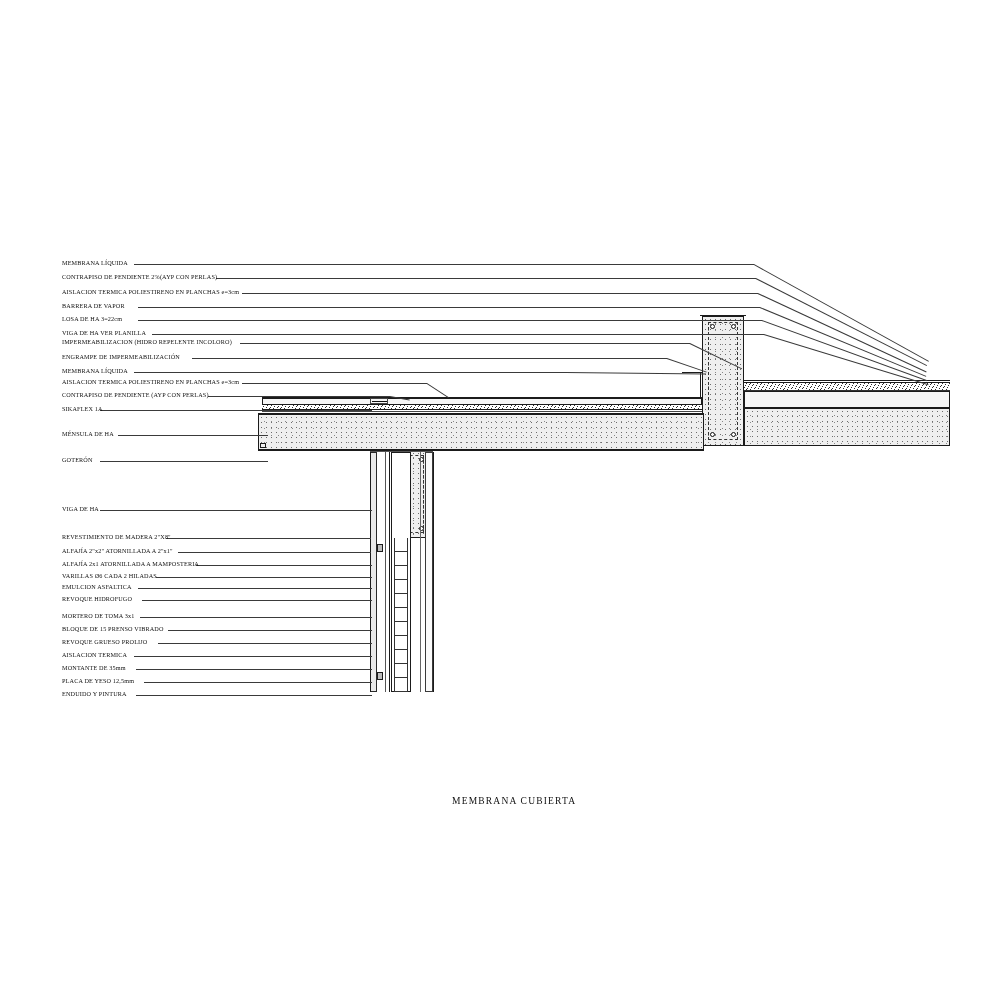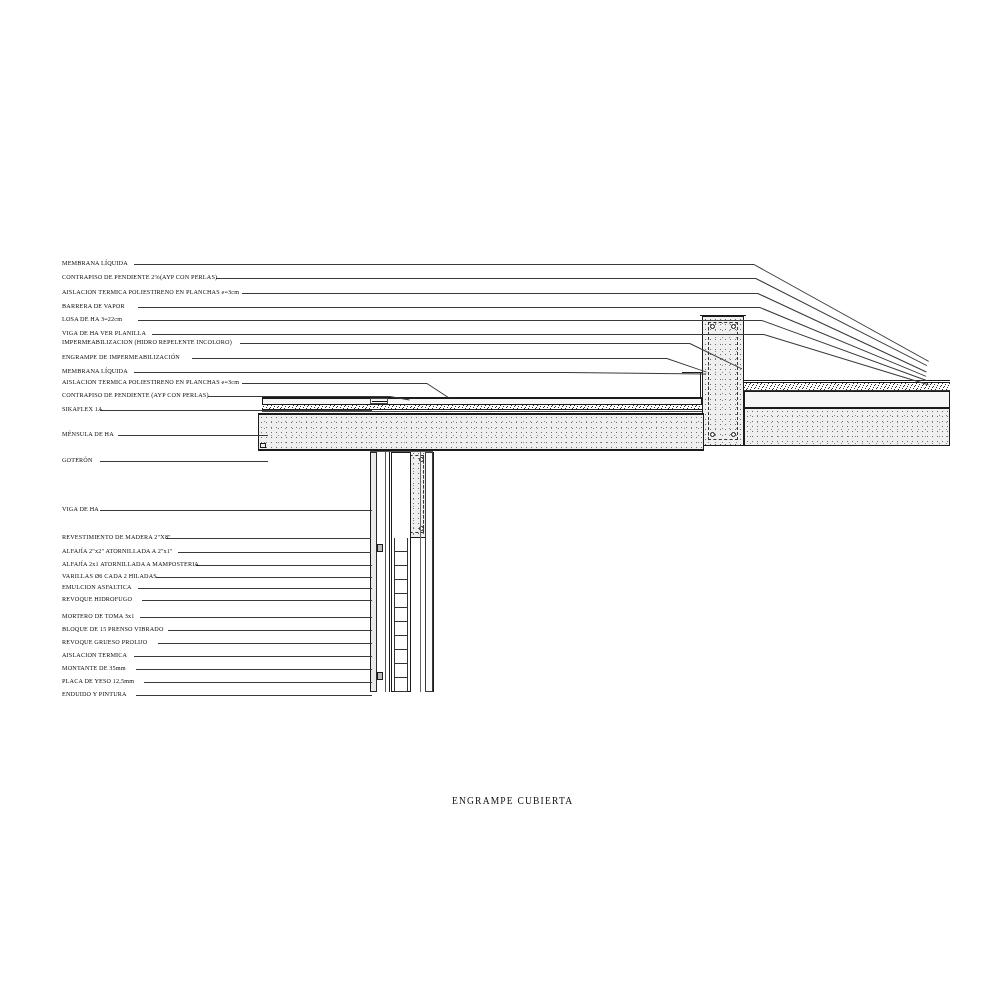--- a/index.html
+++ b/index.html
@@ -276,15 +276,15 @@
     <div class="label" style="left:62px; top:596px;">REVOQUE HIDROFUGO</div>
     <div class="label" style="left:62px; top:613px;">MORTERO DE TOMA 3x1</div>
     <div class="label" style="left:62px; top:626px;">BLOQUE DE 15 PRENSO VIBRADO</div>
     <div class="label" style="left:62px; top:639px;">REVOQUE GRUESO PROLIJO</div>
     <div class="label" style="left:62px; top:652px;">AISLACION TERMICA</div>
     <div class="label" style="left:62px; top:665px;">MONTANTE DE 35mm</div>
     <div class="label" style="left:62px; top:678px;">PLACA DE YESO 12,5mm</div>
     <div class="label" style="left:62px; top:691px;">ENDUIDO Y PINTURA</div>
   </div>
 
-  <div id="title" style="left:452px; top:796px;">ENGRAMPE CUBIERTA</div>
+  <div id="title" style="left:452px; top:796px;">MEMBRANA CUBIERTA</div>
 
 </div>
 
 </body></html>

